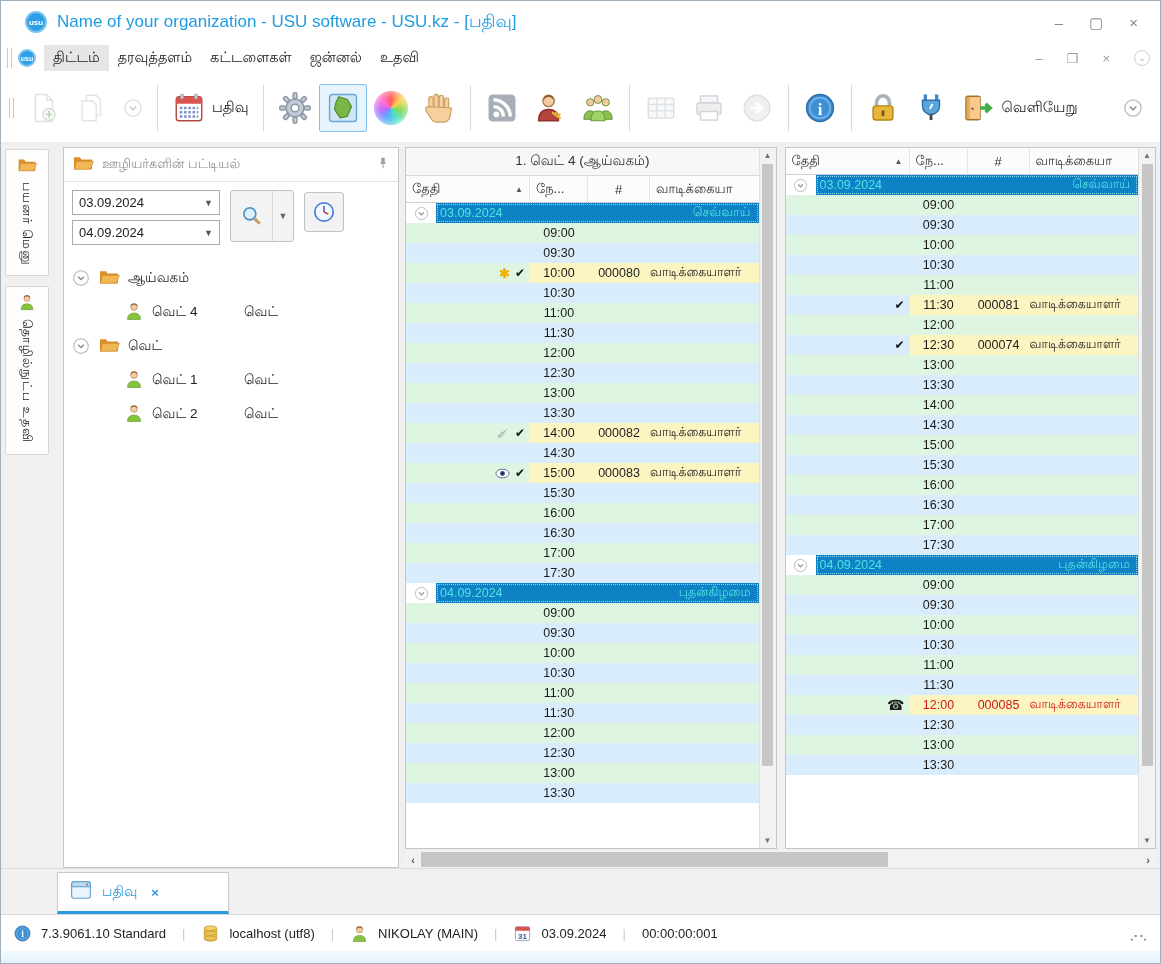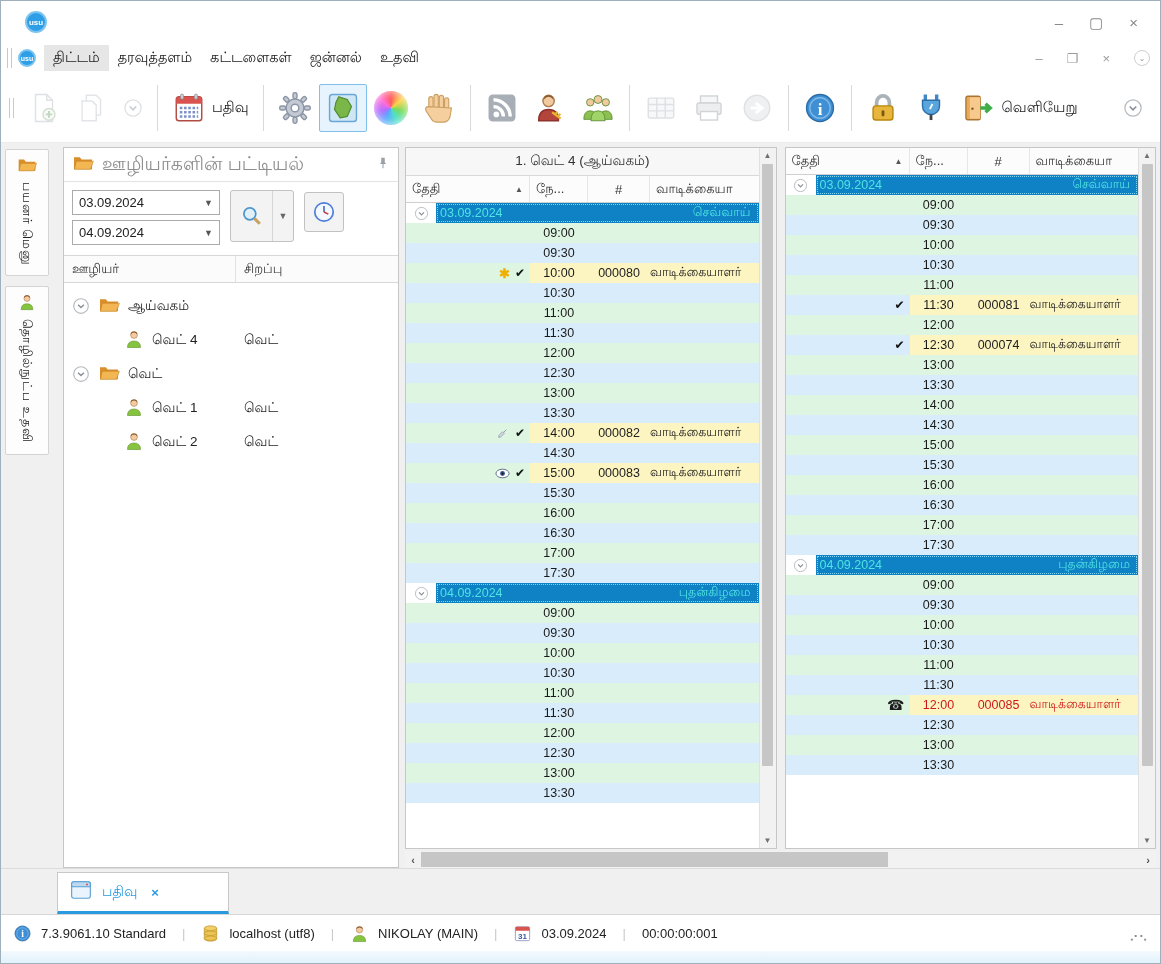--- a/index.html
+++ b/index.html
@@ -47,21 +47,21 @@
   .side-strip { width:52px; flex:0 0 auto; display:flex; flex-direction:column; gap:10px; padding-top:2px; }
   .side-tab { background:#fdfdfd; border:1px solid #d4d4d4; border-radius:2px; width:44px;
               display:flex; flex-direction:column; align-items:center; padding:6px 2px 10px; gap:8px; }
   .side-tab svg { width:20px; height:18px; }
   .side-tab .vlabel { writing-mode:vertical-rl; font-size:12.5px; color:#222; letter-spacing:1px; }
 
   
   .emp-panel { width:336px; flex:0 0 auto; background:#fff; border:1px solid #c6c6c6; display:flex; flex-direction:column; }
   .emp-header { height:34px; display:flex; align-items:center; gap:8px; padding:0 8px; border-bottom:1px solid #e3e3e3; }
   .emp-header svg { width:22px; height:18px; }
-  .emp-title { color:#8f8f8f; font-size:19px; flex:1; }
+  .emp-title { color:#8f8f8f; font-size:13px; flex:1; }
   .pin svg { width:14px; height:14px; }
   .emp-filter { display:flex; align-items:flex-start; gap:10px; padding:8px 8px 10px; }
   .date-col { display:flex; flex-direction:column; gap:5px; }
   .date-box { width:148px; height:25px; border:1px solid #ababab; display:flex; align-items:center;
               font-size:13px; padding:0 6px; background:#fff; }
   .date-box .caret { margin-left:auto; color:#555; font-size:9px; }
   .split-btn { display:flex; border:1px solid #c2c2c2; border-radius:3px; background:#f3f3f3; height:52px; }
   .split-main { width:42px; display:flex; align-items:center; justify-content:center; border-right:1px solid #d6d6d6; }
   .split-main svg { width:26px; height:26px; }
   .split-dd { width:20px; display:flex; align-items:center; justify-content:center; color:#666; font-size:9px; }
@@ -148,20 +148,21 @@
   .sb-grip { margin-left:auto; color:#8a8a8a; }
   .bottom-strip { height:12px; background:linear-gradient(#f4fafe,#e2f1fb); flex:0 0 auto; }
 </style>
 </head>
 <body>
 
 <div class="window">
 
   <div class="titlebar">
     <div class="logo-circle">usu</div>
+    <div class="title-text">Name of your organization - USU software - USU.kz - [பதிவு]</div>
     <div class="win-controls">
       <span>–</span>
       <span>▢</span>
       <span>×</span>
     </div>
   </div>
 
   <div class="menubar">
     <div class="grip-v"></div>
     <div class="logo-circle">usu</div>
@@ -441,24 +442,20 @@
         </div>
         <div class="sq-btn" id="clock-ic">
             <span style="display: inline-flex;">
               <svg viewBox="0 0 24 24">
                 <circle cx="12" cy="12" r="8.5" fill="#f4f8ff" stroke="#4f7fd9" stroke-width="1.6"></circle>
                 <path d="M12 12V6.5" stroke="#3a5fbf" stroke-width="1.4"></path>
                 <path d="M12 12l4 2" stroke="#c23b3b" stroke-width="1.4"></path>
               </svg>
             </span>
           </div>
-      </div>
-      <div class="emp-cols">
-        <div class="emp-col">ஊழியர்</div>
-        <div class="emp-col">சிறப்பு</div>
       </div>
       <div class="emp-tree" id="emp-tree">
           <div class="tree-row">
             <div class="tree-grid">
               <div class="tg-left">
                 <span class="expander"><span style="display: inline-flex;">
                     <svg viewBox="0 0 16 16">
                       <circle cx="8" cy="8" r="6.5" fill="#fff" stroke="#b5bac0"></circle>
                       <path d="M5.4 6.8L8 9.4l2.6-2.6" fill="none" stroke="#8a9098" stroke-width="1.3"></path>
                     </svg>

